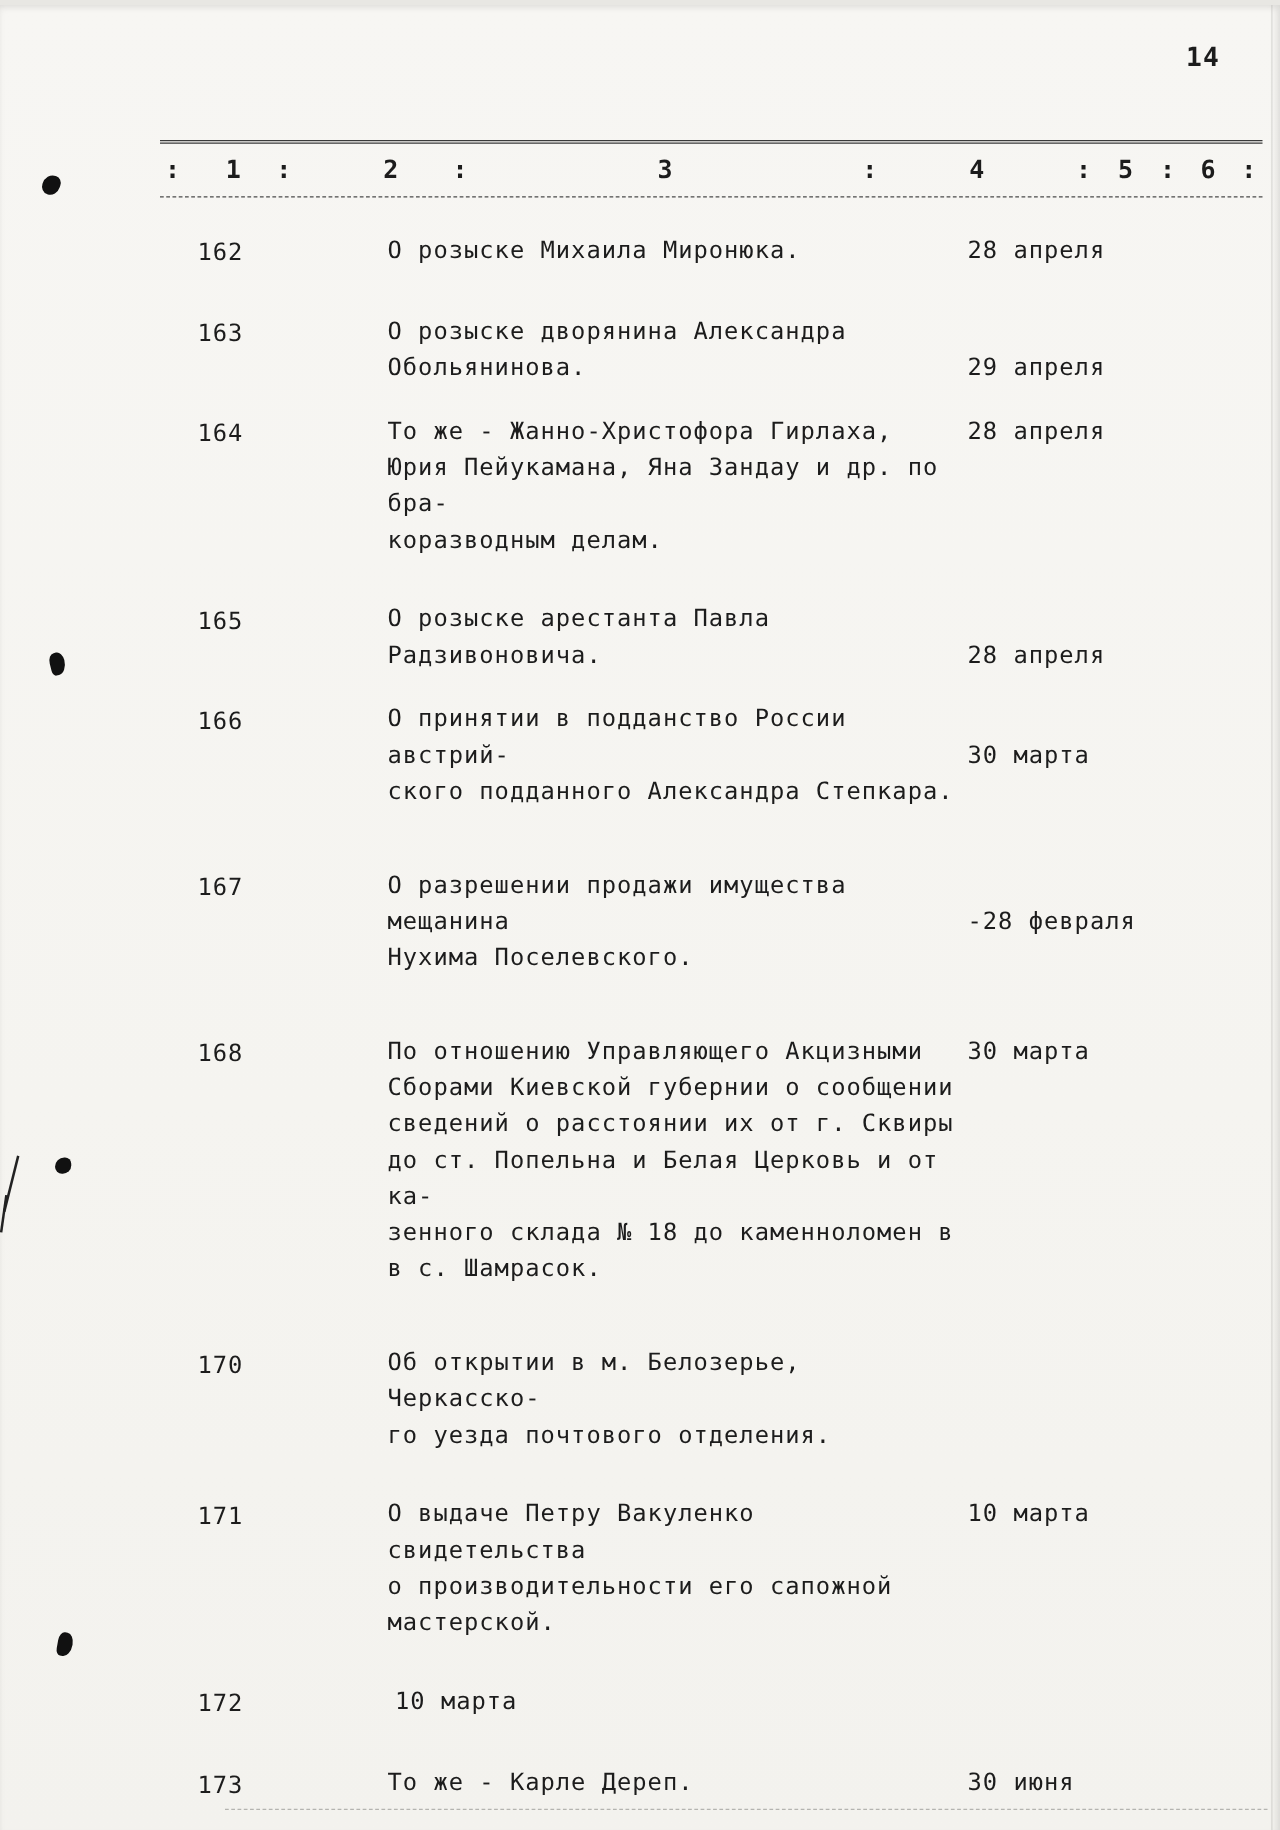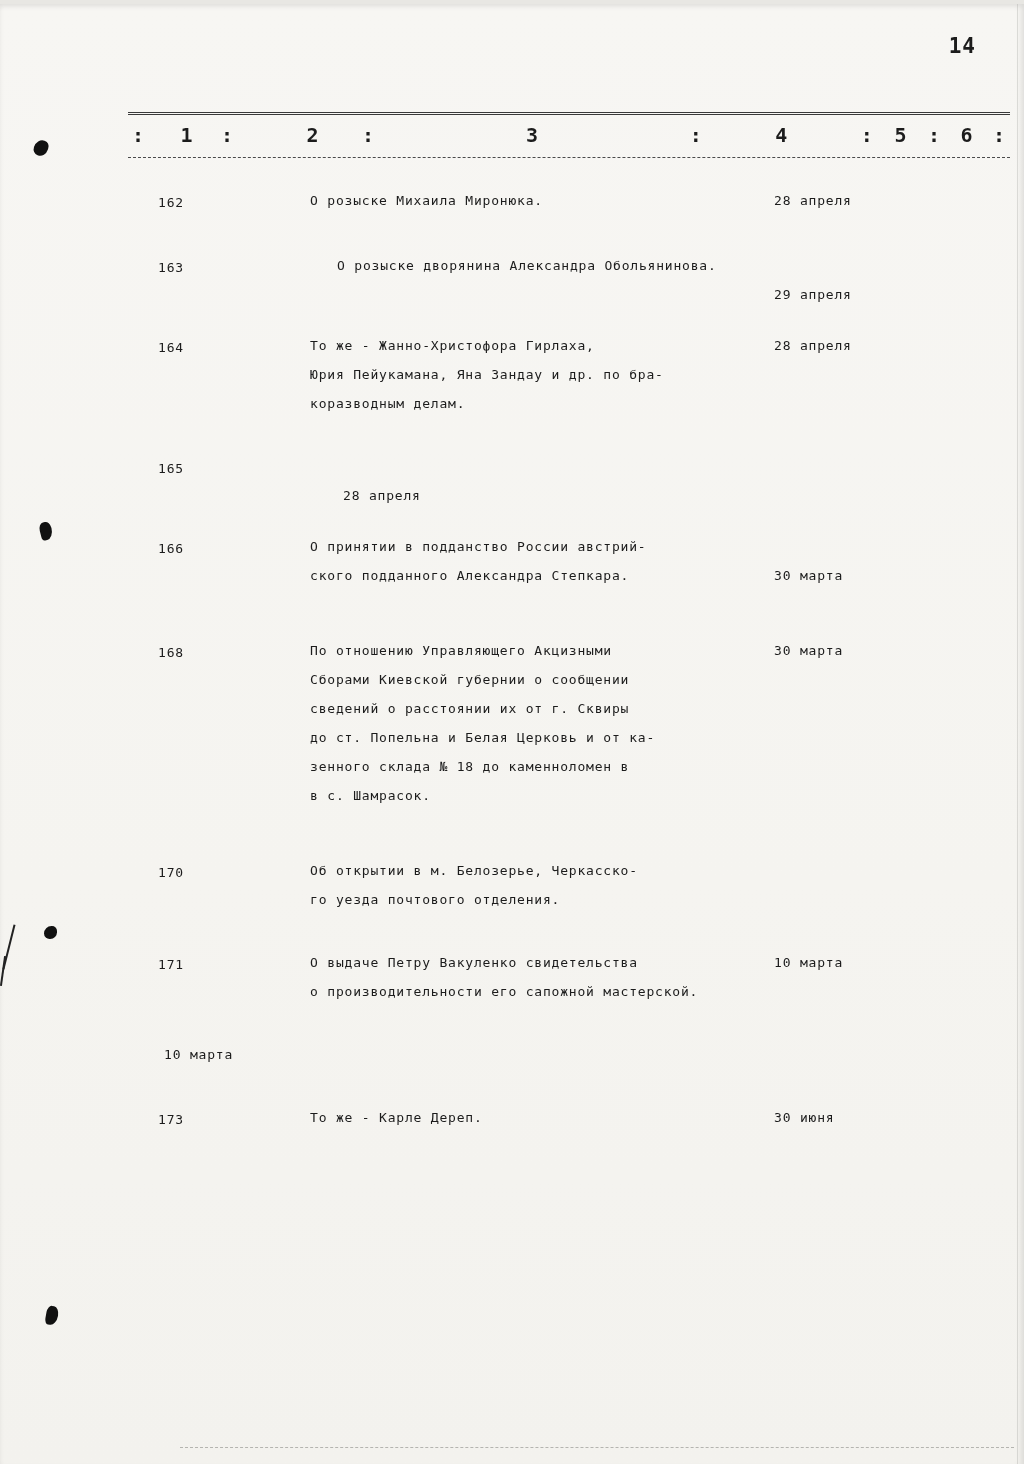--- a/index.html
+++ b/index.html
@@ -40,31 +40,31 @@
   .c5{flex:0 0 46px;text-align:center;}
   .c6{flex:0 0 44px;text-align:center;}
   
   .entries{
     position:absolute;top:182px;left:0;right:0;
     padding:0 104px 0 158px;
   }
   .entry{
     display:grid;
     grid-template-columns:152px 1fr 152px;
-    font-size:13px;
+    font-size:19px;
     line-height:29px;
     letter-spacing:.8px;
     margin-bottom:34px;
   }
   .entry .no{padding-top:2px;}
   .entry .desc{white-space:pre-line;}
   .entry .date{white-space:nowrap;padding-left:6px;}
   .entry.date-drop .date{margin-top:29px;}
   .entry.m-lg{margin-bottom:46px;}
-  .entry.m-sm{margin-bottom:22px;gap:27px;}
+  .entry.m-sm{margin-bottom:22px;}
   
   .ink{position:absolute;background:#111;border-radius:60% 40% 55% 45%;}
   .ink.i1{top:136px;left:34px;width:14px;height:16px;transform:rotate(18deg);}
   .ink.i2{top:518px;left:40px;width:12px;height:18px;transform:rotate(-14deg);border-radius:50% 50% 70% 30%;}
   .ink.i3{top:922px;left:44px;width:13px;height:13px;}
   .ink.i4{top:1302px;left:46px;width:12px;height:19px;transform:rotate(10deg);border-radius:45% 55% 65% 35%;}
   .stroke{position:absolute;background:#222;width:2px;}
   .stroke.s1{top:920px;left:8px;height:46px;transform:rotate(14deg);}
   .stroke.s2{top:952px;left:2px;height:30px;transform:rotate(8deg);}
   .bottom-rule{
@@ -118,30 +118,37 @@
     <div class="entry">
       <div class="no">164</div>
       <div class="desc">То же - Жанно-Христофора Гирлаха,
 Юрия Пейукамана, Яна Зандау и др. по бра-
 коразводным делам.</div>
       <div class="date">28 апреля</div>
     </div>
 
     <div class="entry date-drop m-sm">
       <div class="no">165</div>
+      <div class="desc">О розыске арестанта Павла Радзивоновича.</div>
       <div class="date">28 апреля</div>
     </div>
 
     <div class="entry date-drop m-lg">
       <div class="no">166</div>
       <div class="desc">О принятии в подданство России австрий-
 ского подданного Александра Степкара.</div>
       <div class="date">30 марта</div>
     </div>
 
+    <div class="entry date-drop m-lg">
+      <div class="no">167</div>
+      <div class="desc">О разрешении продажи имущества мещанина
+Нухима Поселевского.</div>
+      <div class="date">-28 февраля</div>
+    </div>
 
     <div class="entry m-lg">
       <div class="no">168</div>
       <div class="desc">По отношению Управляющего Акцизными
 Сборами Киевской губернии о сообщении
 сведений о расстоянии их от г. Сквиры
 до ст. Попельна и Белая Церковь и от ка-
 зенного склада № 18 до каменноломен в
 в с. Шамрасок.</div>
       <div class="date">30 марта</div>
@@ -154,20 +161,21 @@
     </div>
 
     <div class="entry">
       <div class="no">171</div>
       <div class="desc">О выдаче Петру Вакуленко свидетельства
 о производительности его сапожной мастерской.</div>
       <div class="date">10 марта</div>
     </div>
 
     <div class="entry">
+      <div class="no">172</div>
       <div class="date">10 марта</div>
     </div>
 
     <div class="entry">
       <div class="no">173</div>
       <div class="desc">То же -  Карле Дереп.</div>
       <div class="date">30 июня</div>
     </div>
 
   </div>

